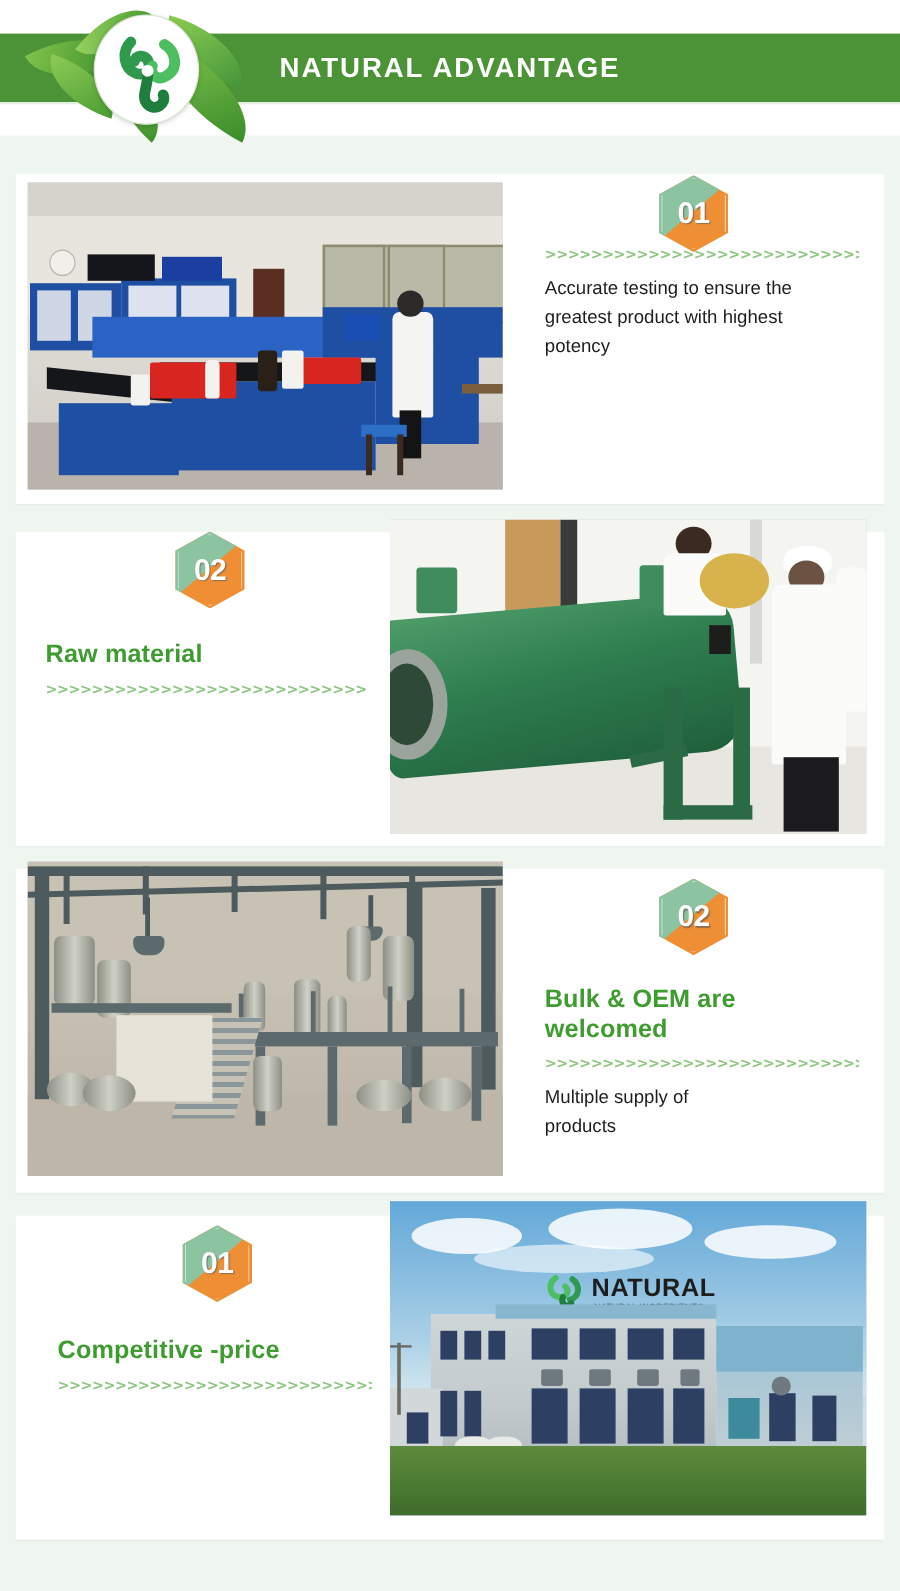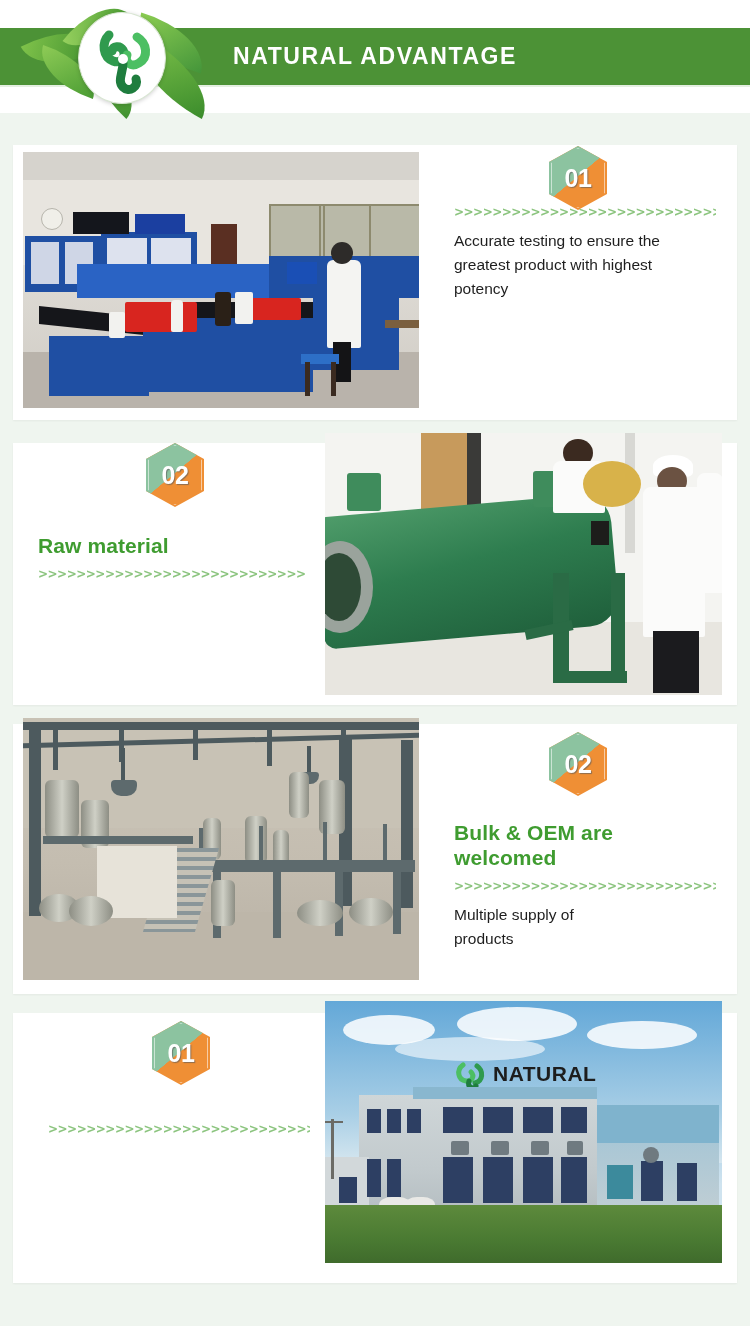--- a/index.html
+++ b/index.html
@@ -520,17 +520,18 @@
     </div>
 
     <div class="txt" style="left:48px;top:118px;width:262px;">
       <div class="hexbox" style="left:104px;top:-92px;">
         <div class="hex-outline"></div>
         <div class="hex"></div>
         <div class="hex-green"></div>
         <div class="hex-inner-line"></div>
         <div class="hex-num">01</div>
       </div>
+      <div class="card-title">Competitive -price</div>
       <div class="chev">&gt;&gt;&gt;&gt;&gt;&gt;&gt;&gt;&gt;&gt;&gt;&gt;&gt;&gt;&gt;&gt;&gt;&gt;&gt;&gt;&gt;&gt;&gt;&gt;&gt;&gt;&gt;&gt;&gt;&gt;</div>
     </div>
   </div>
 
 </div>
 
 </body></html>

